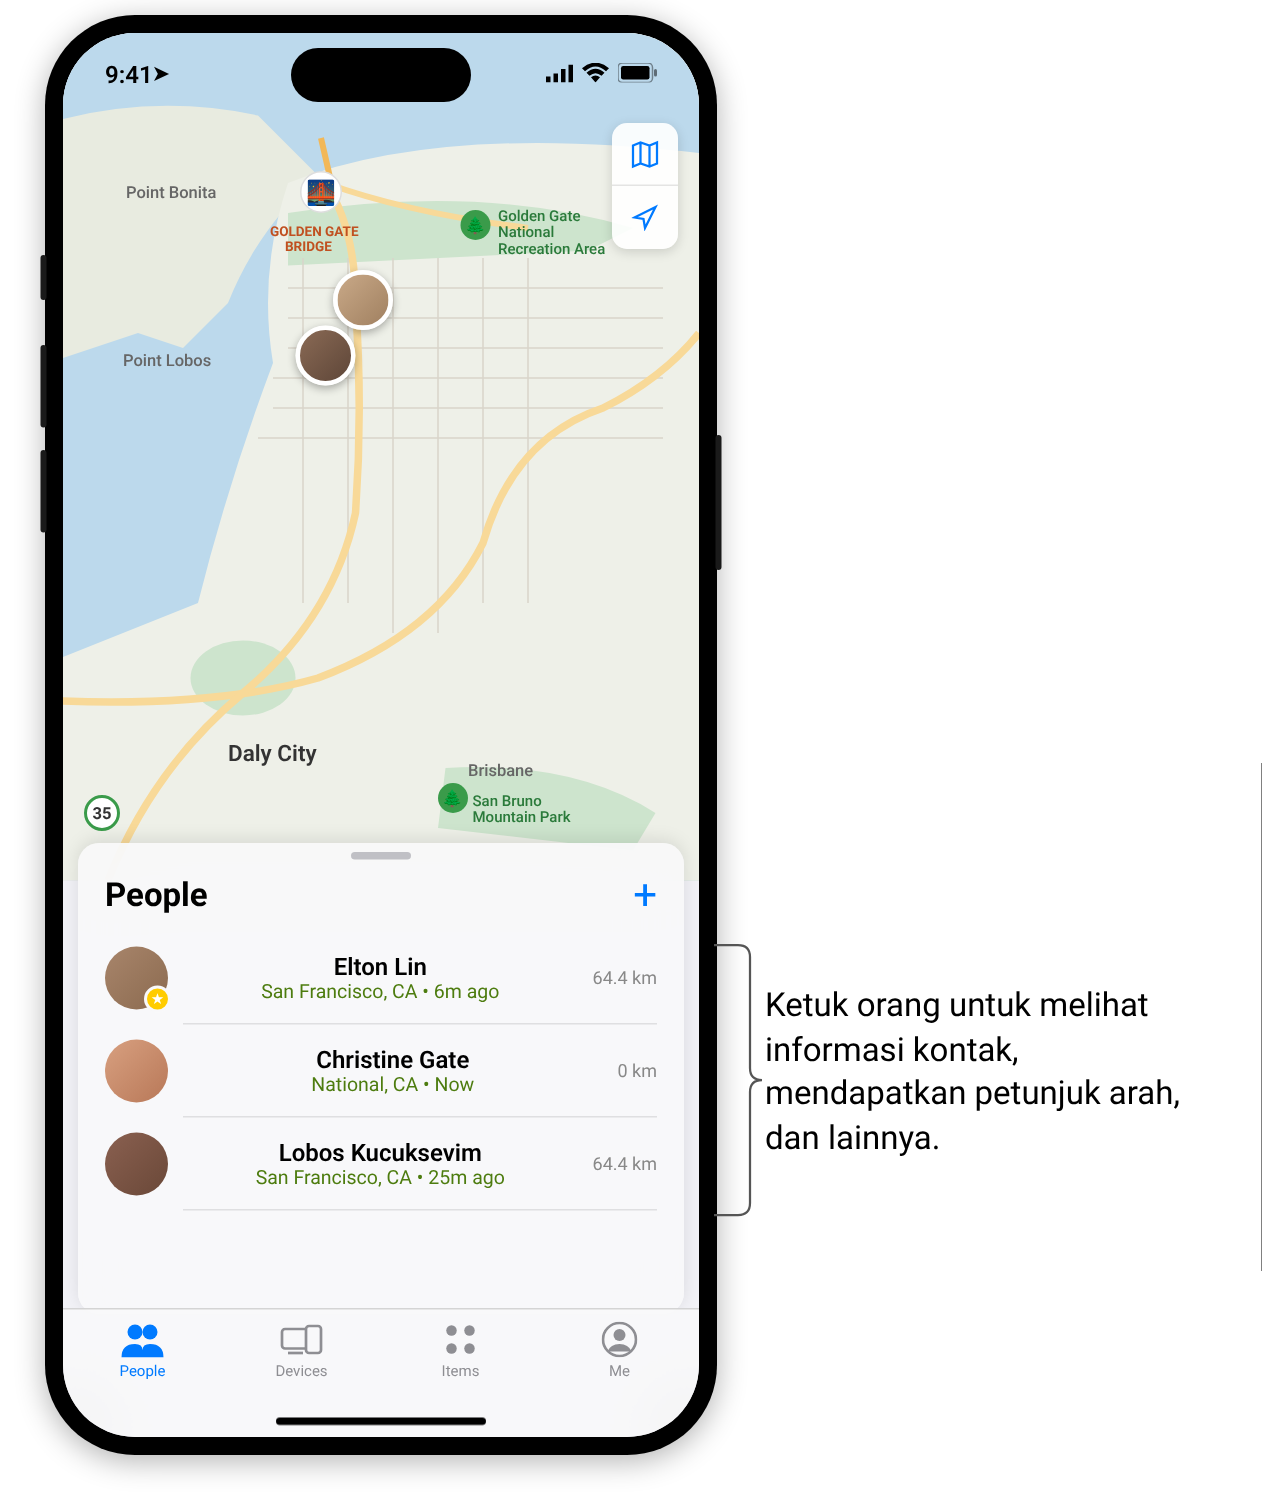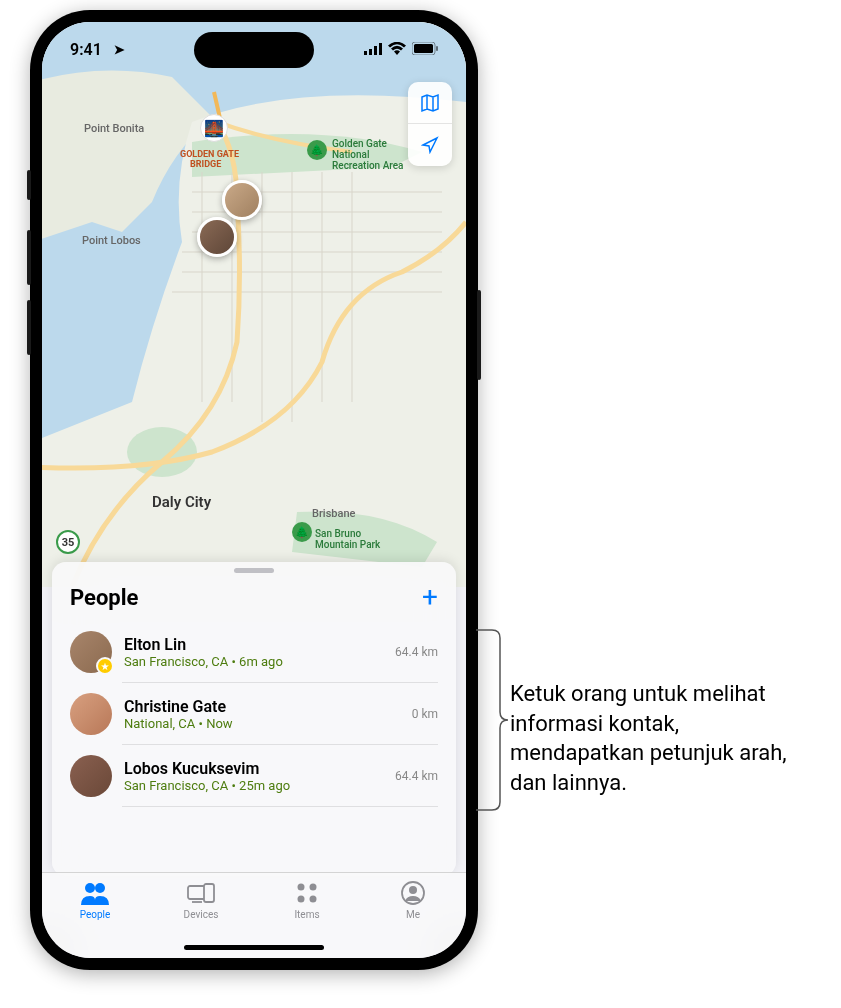--- a/index.html
+++ b/index.html
@@ -47,21 +47,21 @@
       right: 0;
       height: 54px;
       display: flex;
       justify-content: space-between;
       align-items: center;
       padding: 0 28px;
       z-index: 99;
       font-weight: 600;
       font-size: 16px;
     }
-    .status-left { display: flex; align-items: center; gap: 12px; }
+    .status-left { display: flex; align-items: center; gap: 0; }
     .status-right { display: flex; align-items: center; gap: 6px; }
     .map-area {
       position: absolute;
       top: 0;
       left: 0;
       right: 0;
       height: 565px;
       background: linear-gradient(135deg, #c5dff0 0%, #e8f0e0 30%, #f0ede5 60%, #e0ecd8 100%);
       overflow: hidden;
     }
@@ -211,21 +211,21 @@
       height: 18px;
       background: #ffcc00;
       border-radius: 50%;
       border: 2px solid #f8f8fa;
       display: flex;
       align-items: center;
       justify-content: center;
       font-size: 10px;
       color: #fff;
     }
-    .person-details { flex: 1; min-width: 0; }
+    .person-details { flex: 1; min-width: 0; text-align: center; }
     .person-name { font-size: 16px; font-weight: 600; color: #000; }
     .person-sub { font-size: 13px; color: #4d7c0f; }
     .person-dist { font-size: 12px; color: #888; }
     .tab-bar {
       position: absolute;
       bottom: 0;
       left: 0;
       right: 0;
       height: 86px;
       background: rgba(248,248,250,0.92);
@@ -266,21 +266,21 @@
       position: absolute;
       left: 476px;
       top: 620px;
       width: 34px;
       height: 200px;
     }
     .callout-text {
       font-size: 22px;
       line-height: 1.35;
       color: #000;
-      margin-top: 59px;
+      margin-top: 36px;
     }
     .phone-side-btn {
       position: absolute;
       background: #1a1a1a;
       border-radius: 2px;
     }
     .side-right { right: -3px; width: 4px; height: 90px; top: 280px; }
     .side-left1 { left: -3px; width: 4px; height: 30px; top: 160px; }
     .side-left2 { left: -3px; width: 4px; height: 55px; top: 220px; }
     .side-left3 { left: -3px; width: 4px; height: 55px; top: 290px; }

